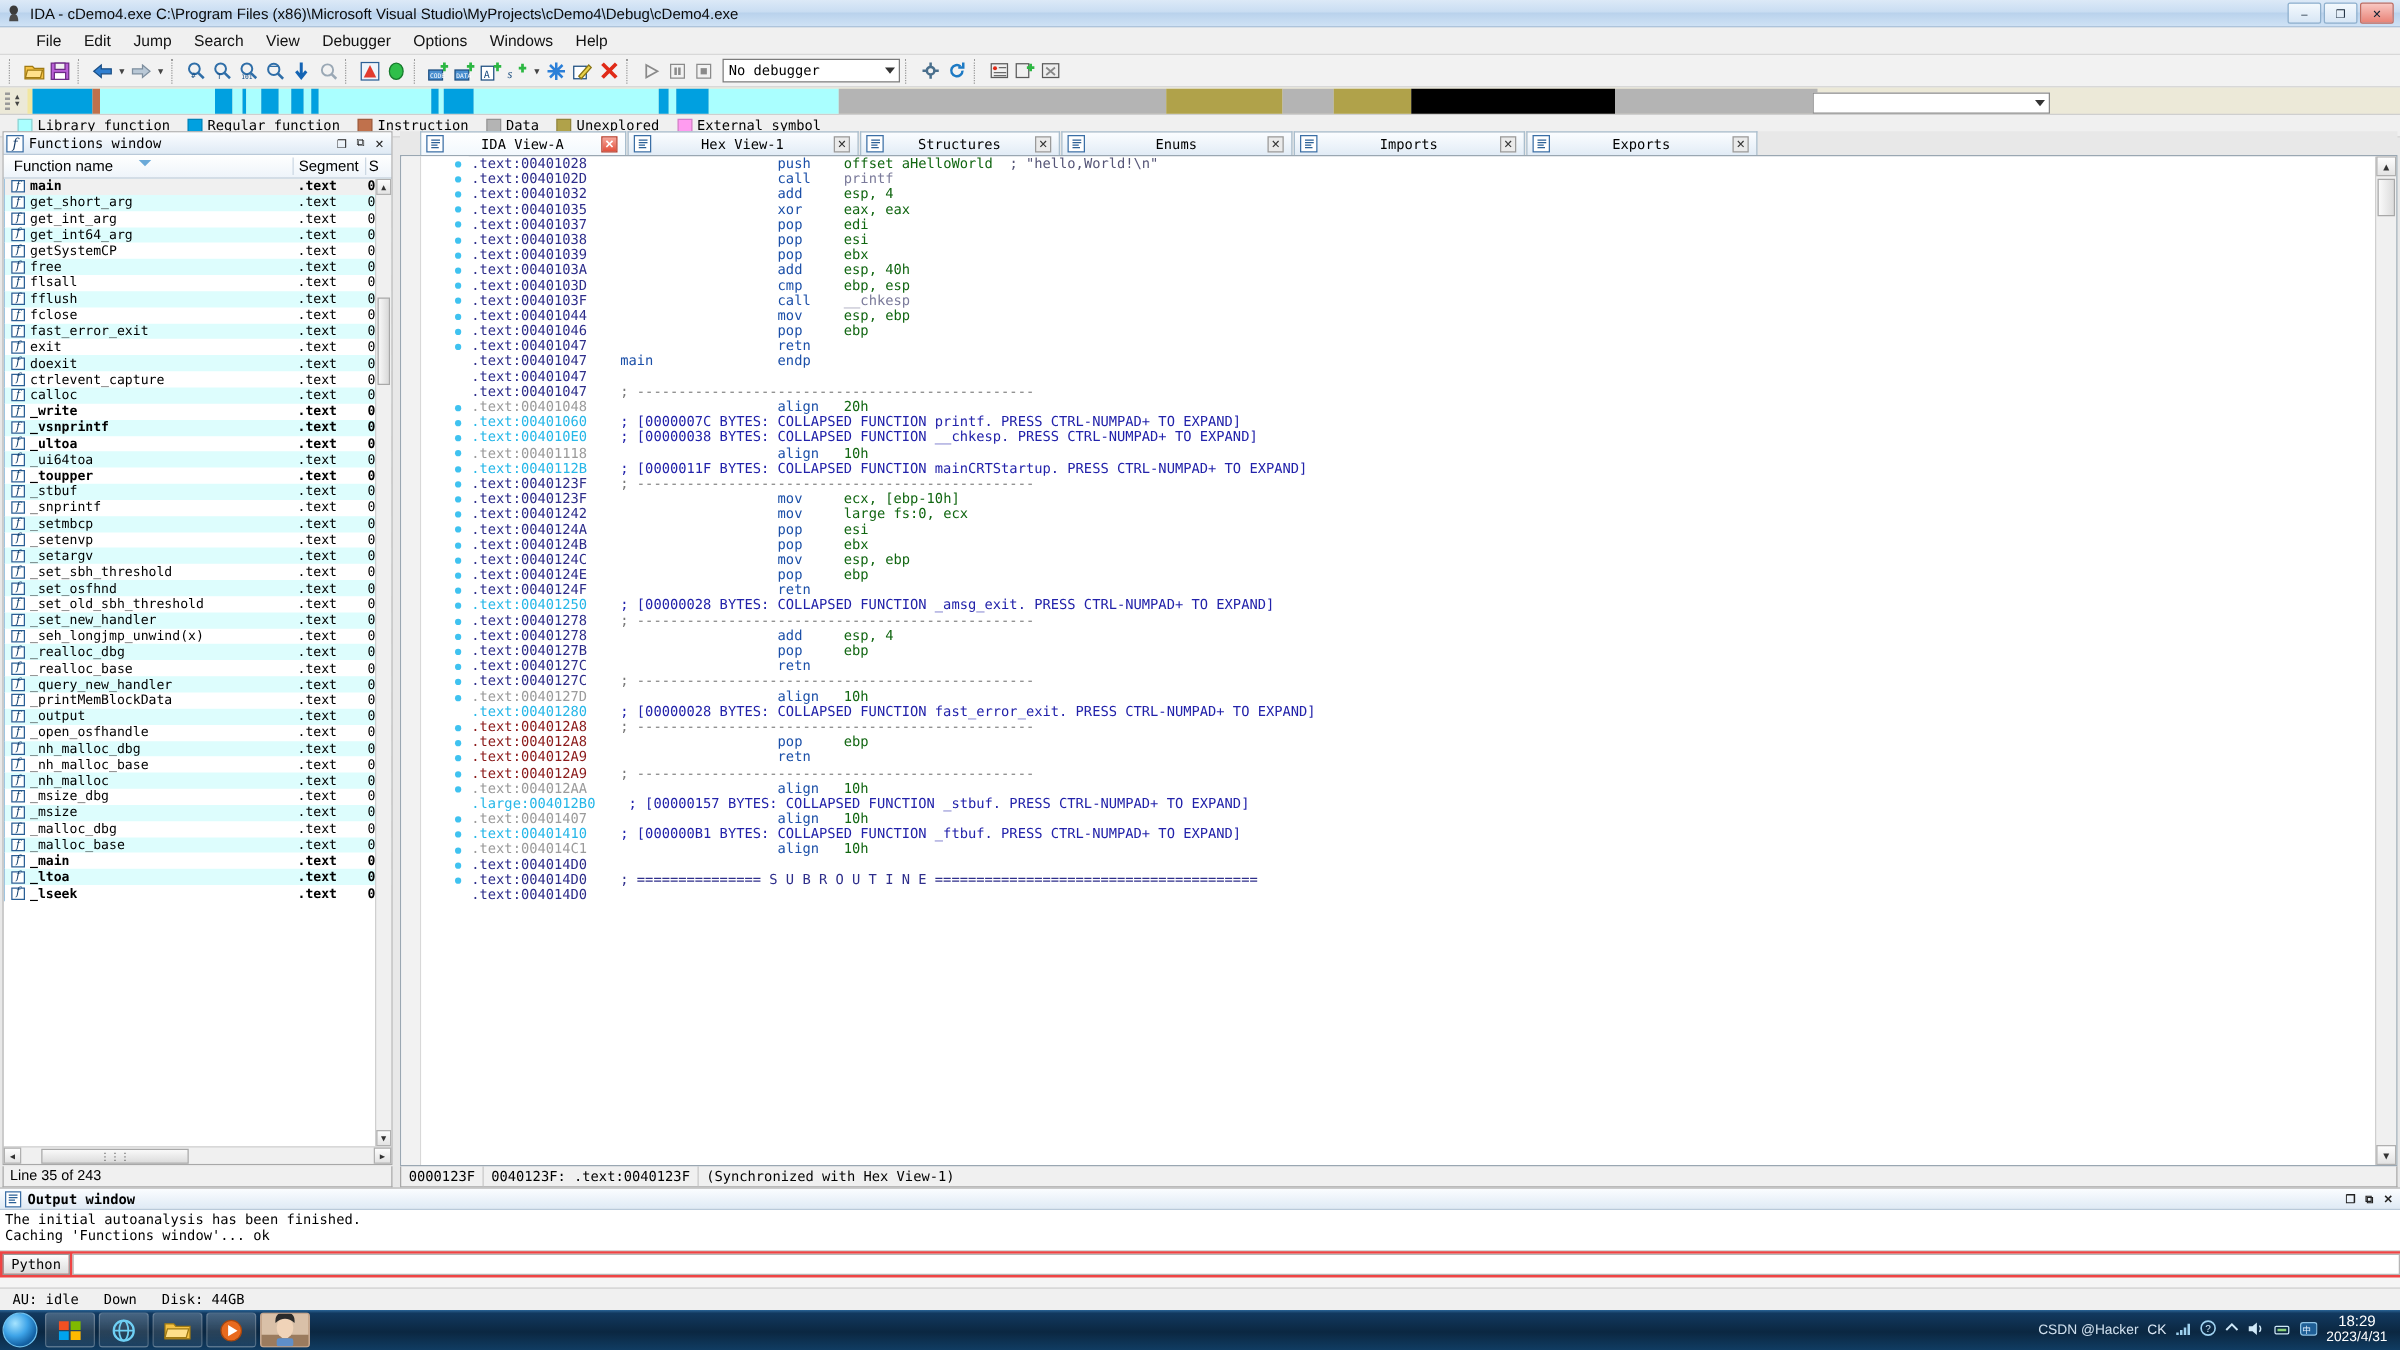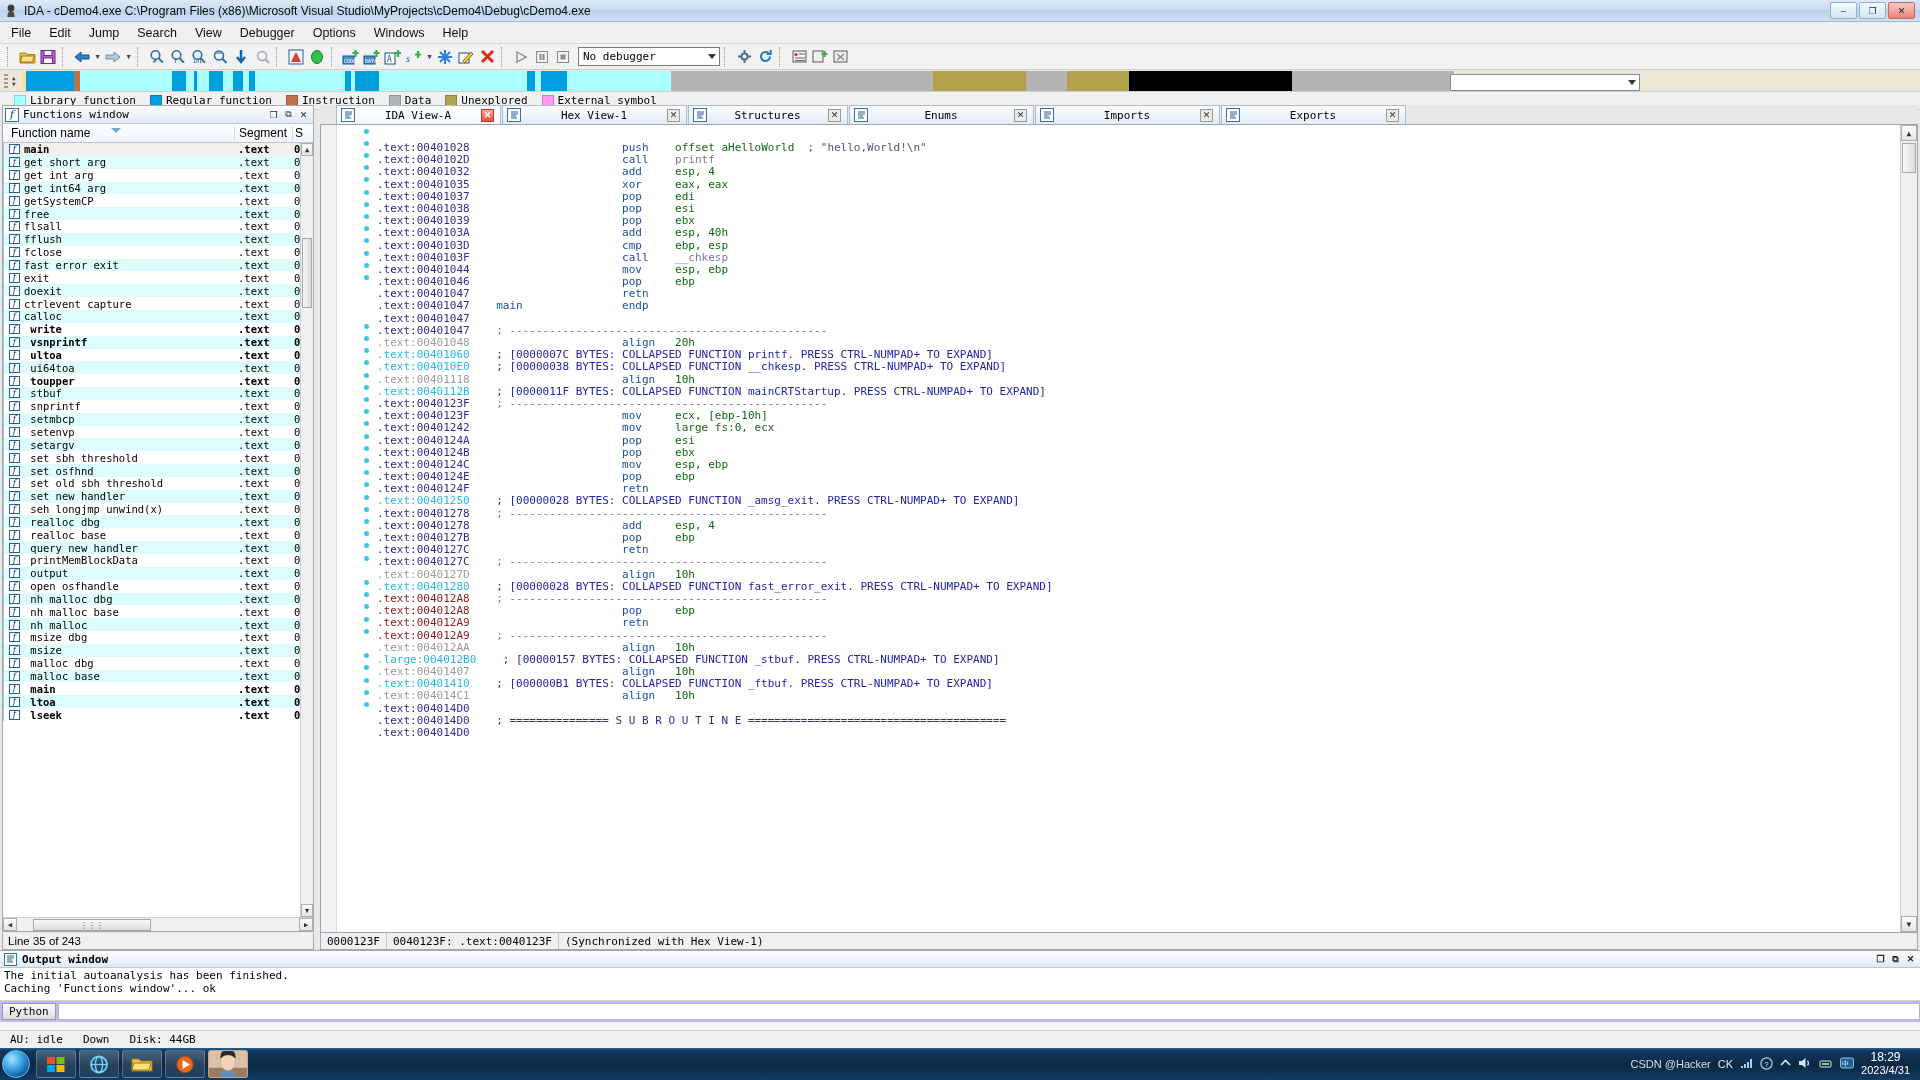--- a/index.html
+++ b/index.html
@@ -29,21 +29,21 @@
     background: linear-gradient(to bottom,#f4f9fd,#d7e6f5);
     border: 1px solid #8fb0cd; border-radius: 2px;
     display: flex; align-items: center; justify-content: center;
     font-size: 9px; color: #123; font-family:"Liberation Sans",sans-serif;
   }
   .tb-btn.close { background: linear-gradient(to bottom,#f9c7c2,#e98377); border-color:#c06a5e; }
 
   
   .menubar {
     height: 22px; background: #f0f0f0; border-bottom: 1px solid #d8d8d8;
-    display: flex; align-items: center; padding-left: 2px;
+    display: flex; align-items: center; padding-left: 20px;
   }
   .menu-item {
     font-family: "Liberation Sans", sans-serif; font-size: 12.5px; color: #111;
     padding: 3px 9px; cursor: default;
   }
 
   
   .toolbar {
     height: 26px; background: #f2f2f2; border-bottom: 1px solid #cfcfcf;
     display: flex; align-items: center; padding: 0 4px; gap: 1px;
@@ -196,21 +196,21 @@
   .tab.active .tab-x { background:linear-gradient(to bottom,#f7a79b,#e2503c); border-color:#b93b28; color:#fff; font-weight:bold; }
 
   .disbody {
     flex:1; background:#fff; border:1px solid #9aa7b2; position:relative; overflow:hidden;
   }
   .dis-scroll-l {
     position:absolute; left:0; top:0; bottom:0; width:16px; background:#f2f2f2; border-right:1px solid #d8d8d8;
   }
   .arrow-col { position:absolute; left:16px; top:0; bottom:0; width:38px; background:#fff; }
   .dot { position:absolute; width:5px; height:5px; border-radius:50%; background:#3fc2f0; left:27px; }
-  .dis-lines { position:absolute; left:56px; top:0; right:18px; bottom:0;margin-top:17px; }
+  .dis-lines { position:absolute; left:56px; top:0; right:18px; bottom:0; }
   .dl {
     height: 12.2px; white-space:pre; font-family:"DejaVu Sans Mono", monospace; font-size:11px; color:#000;
     line-height:12.2px;
   }
   .a-addr { color:#2e2e8b; }
   .a-addr-dim { color:#9b9b9b; }
   .a-addr-cyan { color:#27b7e8; }
   .a-addr-red  { color:#8b1a1a; }
   .a-mn  { color:#1b4fa8; }
   .a-reg { color:#116611; }
@@ -243,21 +243,21 @@
   
   .outwin { position:absolute; left:0; right:0; bottom:50px; height:80px; background:#f5f5f5; border-top:1px solid #a8a8a8; }
   .out-title {
     height: 17px; background:linear-gradient(to bottom,#fbfdff,#dfeaf5); border-bottom:1px solid #b9c9d9;
     display:flex; align-items:center; padding-left:4px;
     font-family:"DejaVu Sans Mono", monospace; font-size:11px;font-weight:bold;
   }
   .out-ico { width:13px;height:13px;border:1px solid #3a6ea5;background:#fff;margin-right:5px;display:flex;align-items:center;justify-content:center; }
   .out-body { background:#fff; height:32px; padding:1px 4px; }
   .out-line { font-family:"DejaVu Sans Mono", monospace; font-size:11px; color:#000; line-height:13px; }
-  .out-input { height:22px; display:flex; align-items:center; background:#c4b5fd; padding-left:2px; border-top:1px solid #d5d5d5; }
+  .out-input { height:22px; display:flex; align-items:center; background:#ef4444; padding-left:2px; border-top:1px solid #d5d5d5; }
   .py-btn {
     height:17px; padding:0 6px; background:linear-gradient(to bottom,#fdfdfd,#dcdcdc);
     border:1px solid #9a9a9a; font-family:"DejaVu Sans Mono", monospace; font-size:11px; color:#000;
     display:flex; align-items:center;
   }
   .out-field { flex:1; height:17px; margin-left:2px; background:#fff; border:1px solid #b6b6b6; }
 
   
   .statusbar {
     position:absolute; left:0; right:0; bottom:32px; height:18px; background:#f0f0f0; border-top:1px solid #cfcfcf;

